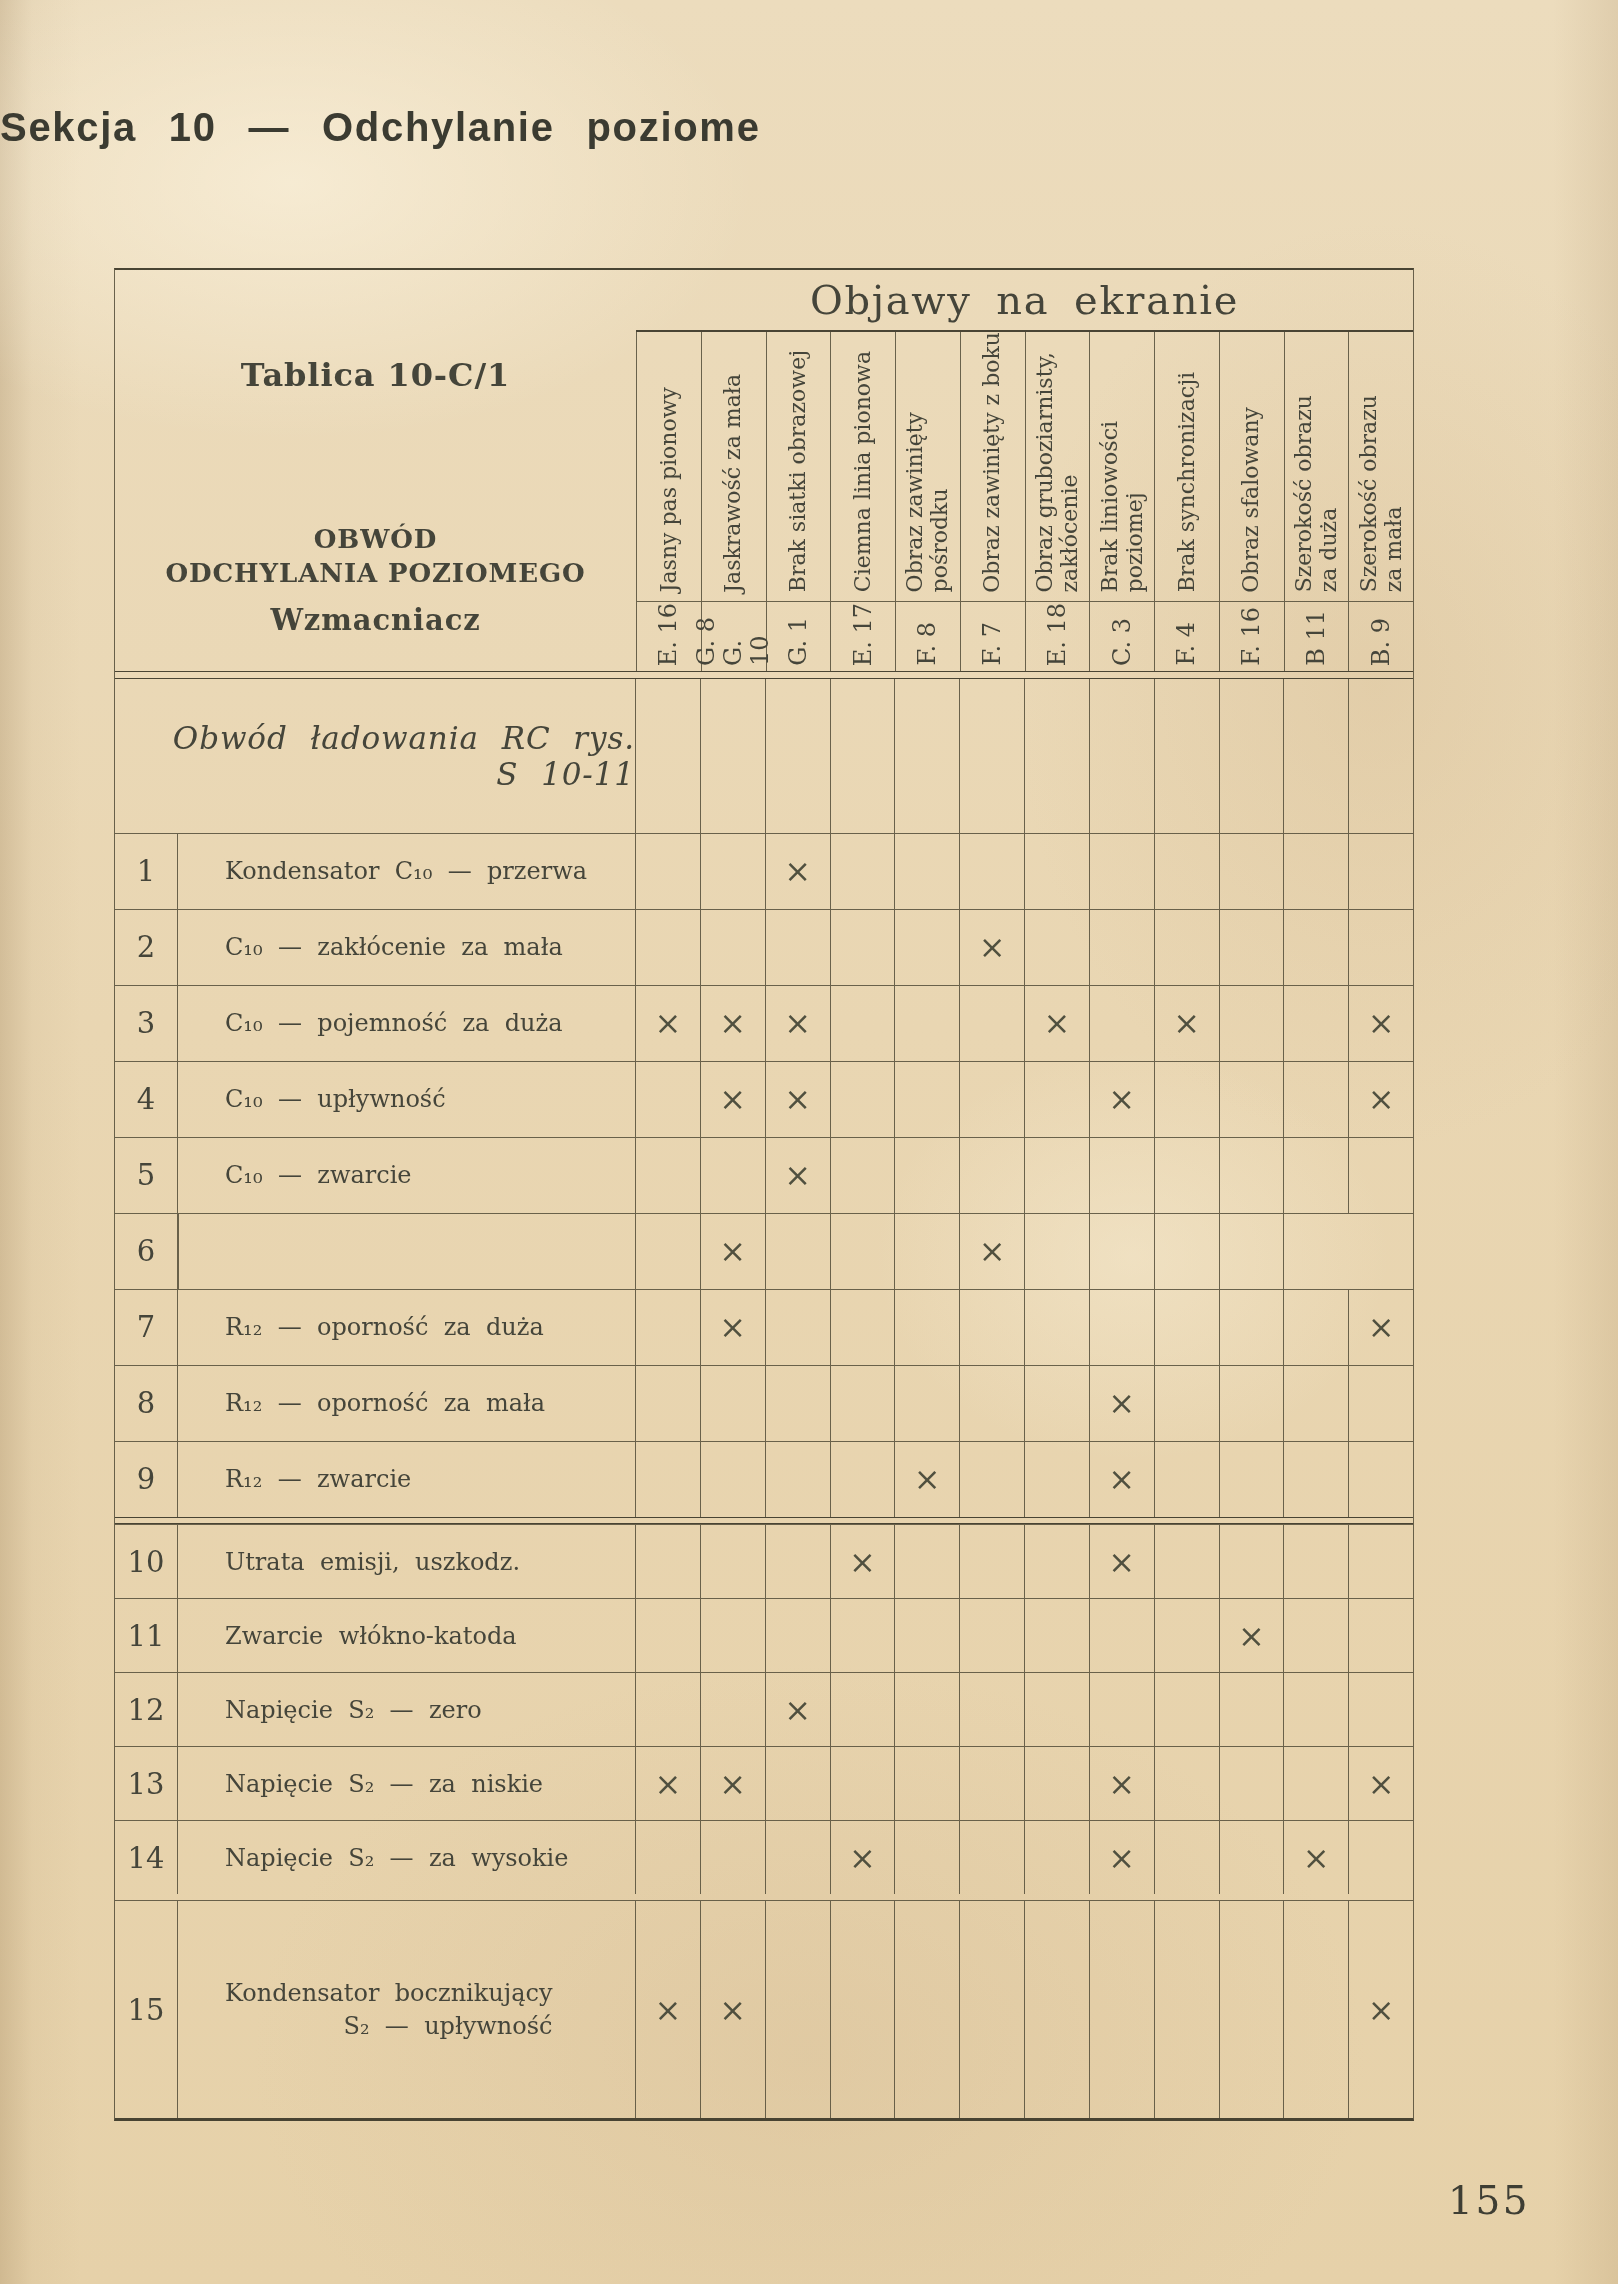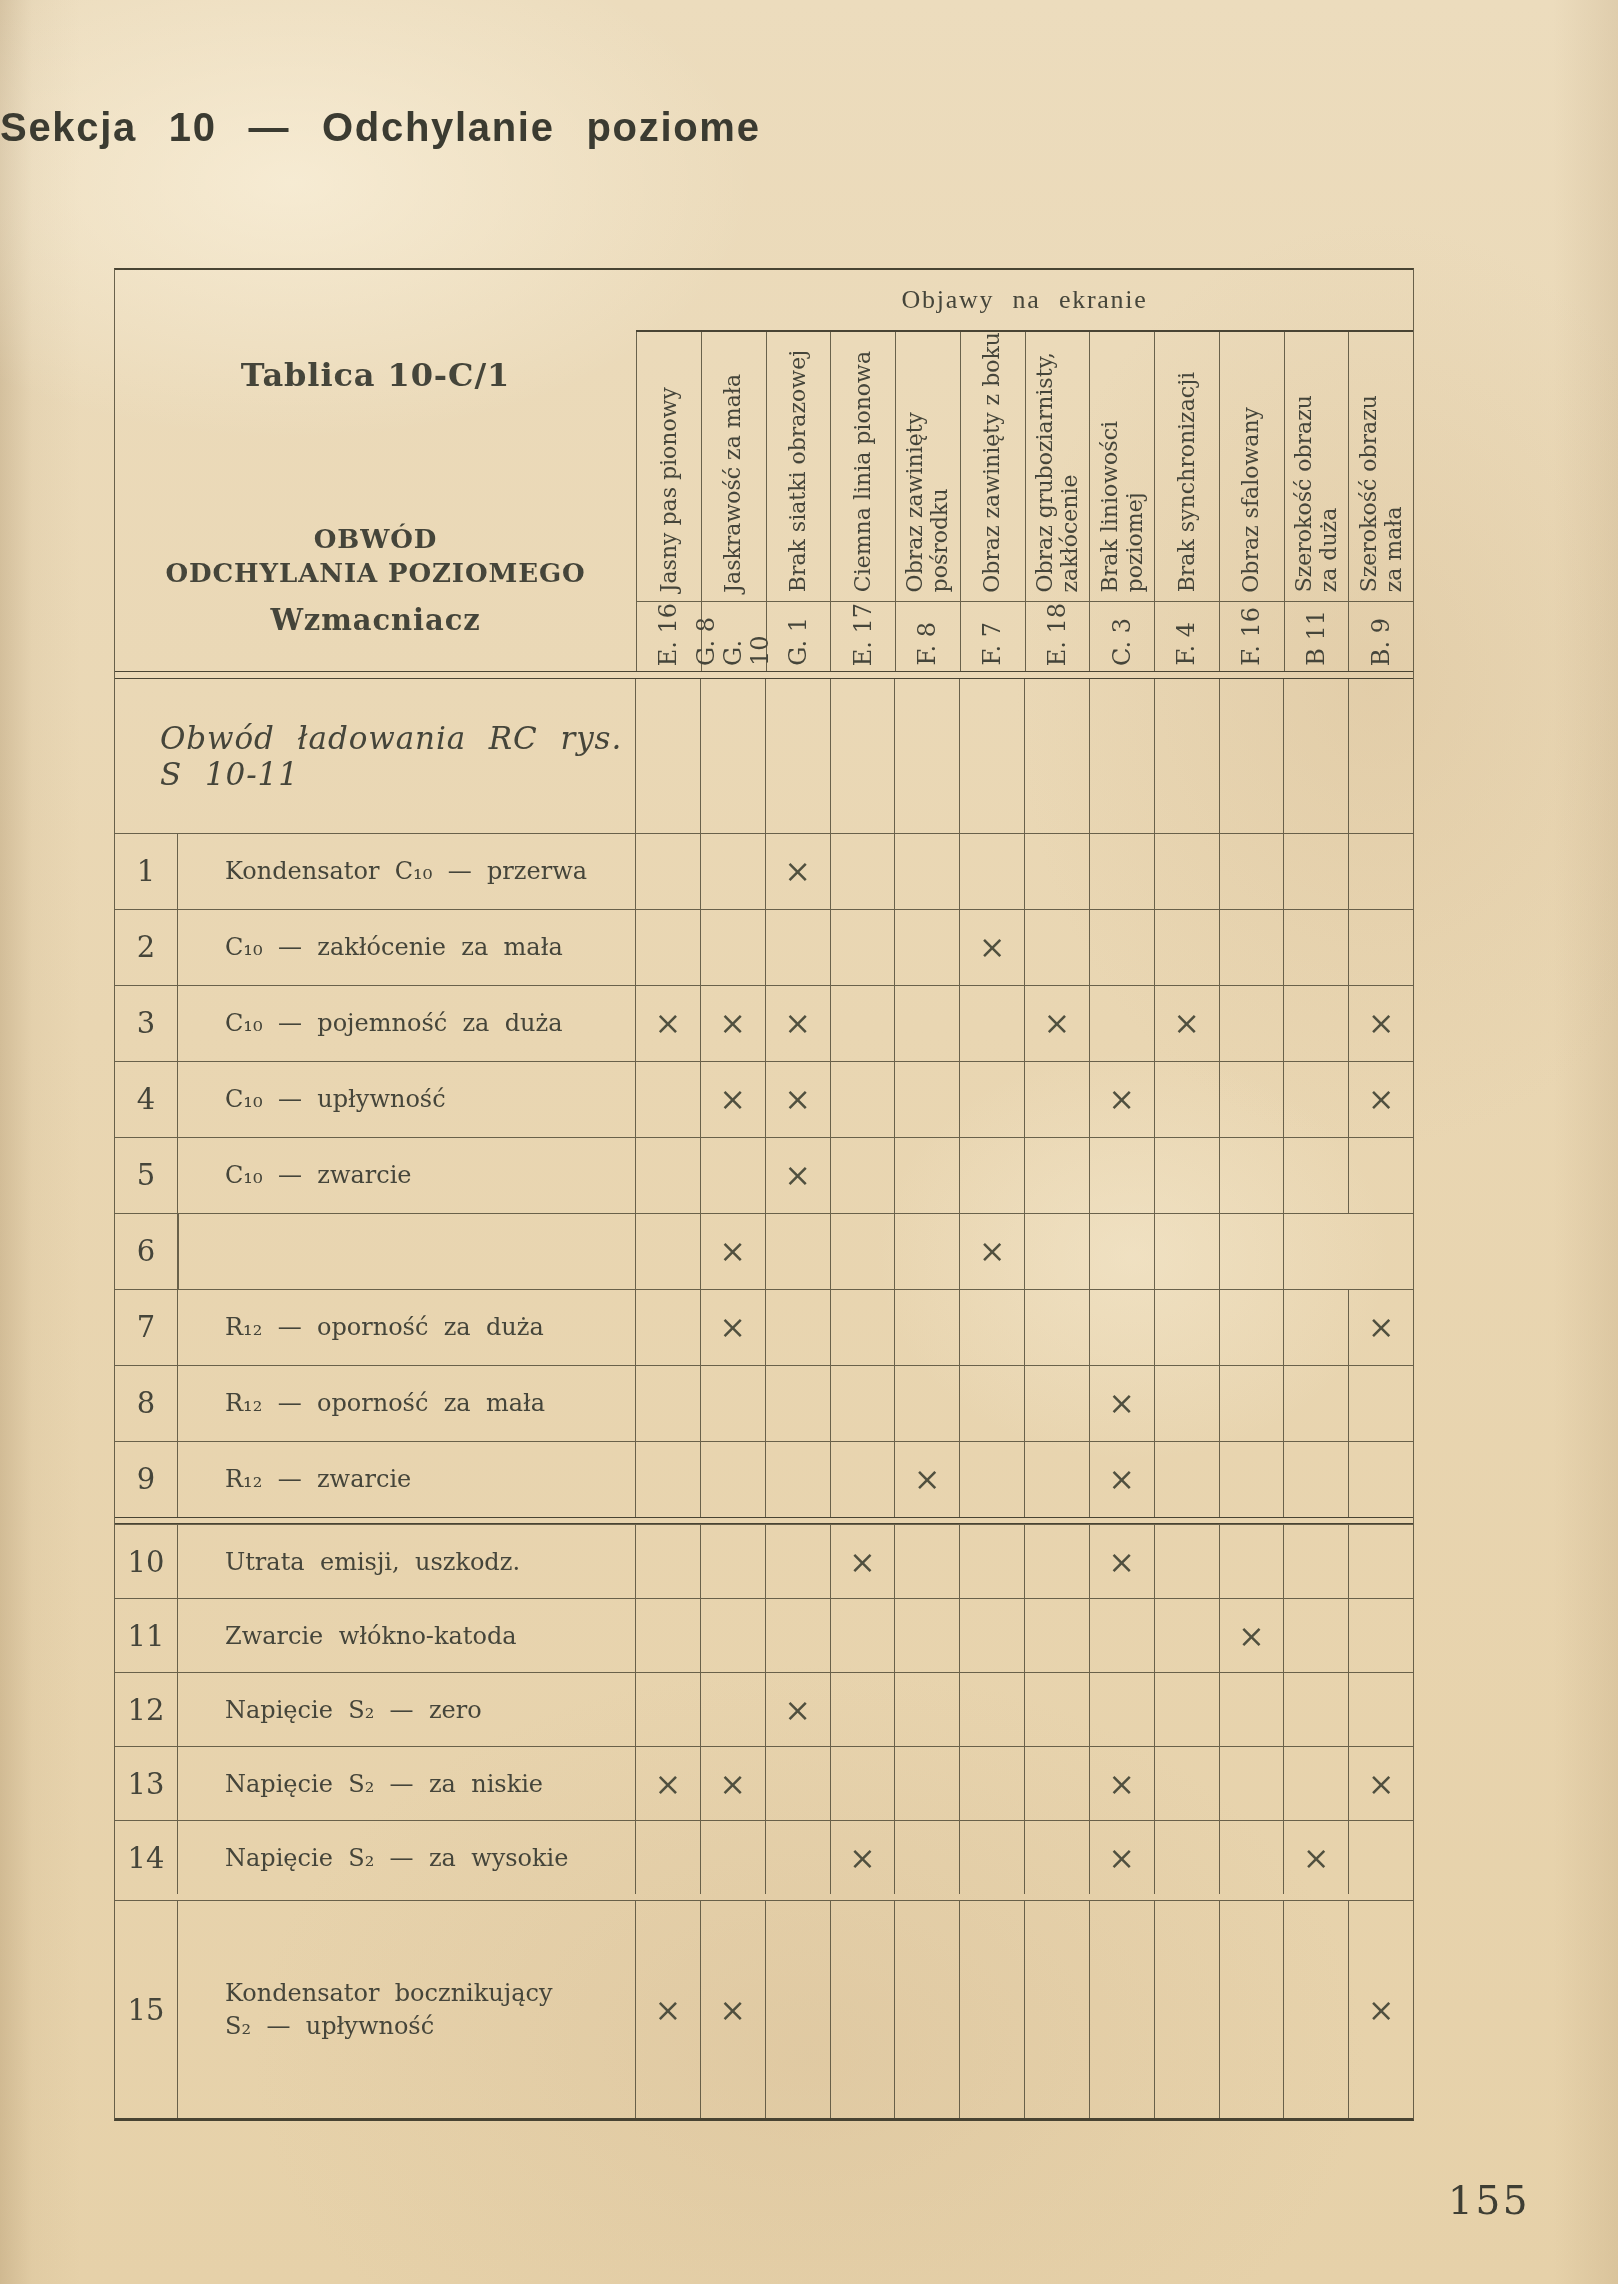--- a/index.html
+++ b/index.html
@@ -34,33 +34,33 @@
     border-right:1.7px solid var(--line);
     display:flex;flex-direction:column;
   }
   
   .hdr{position:relative;height:401px;flex:0 0 auto;}
   .corner{position:absolute;left:0;top:0;width:521px;height:100%;}
   .corner-title{position:absolute;top:86px;left:0;width:100%;text-align:center;font-weight:bold;font-size:32px;letter-spacing:0.9px;}
   .corner-circ{position:absolute;top:253px;left:0;width:100%;text-align:center;font-weight:bold;font-size:26px;line-height:1.3;letter-spacing:0.9px;white-space:pre-line;}
   .corner-amp{position:absolute;top:333px;left:0;width:100%;text-align:center;font-weight:bold;font-size:29px;letter-spacing:0.9px;}
   .colshdr{position:absolute;left:521px;top:0;right:0;height:100%;display:flex;flex-direction:column;}
-  .objawy{height:125px;border-bottom:2.6px solid var(--heavy);display:flex;align-items:center;justify-content:center;font-size:26px;letter-spacing:1.7px;word-spacing:10.3px;font-family:Liberation Serif, serif;}
+  .objawy{height:125px;border-bottom:2.6px solid var(--heavy);display:flex;align-items:center;justify-content:center;font-size:40px;letter-spacing:1.7px;word-spacing:10.3px;}
   .symgrid{flex:1;display:grid;grid-template-columns:repeat(12,1fr);}
   .sym-col{border-left:1.7px solid var(--line);display:flex;flex-direction:column;min-width:0;}
   .sym-label{flex:1;display:flex;justify-content:center;align-items:flex-end;padding-bottom:8.6px;overflow:hidden;}
   .sym-code{height:70px;border-top:1.7px solid var(--line);display:flex;justify-content:center;align-items:flex-end;padding-bottom:5.1px;}
   .vert{writing-mode:vertical-rl;transform:rotate(180deg);white-space:pre-line;line-height:1.12;}
   .sym-label .vert{font-size:22px;}
   .sym-code .vert{font-size:24px;}
   
   .dline{height:7.7px;flex:0 0 auto;border-top:1.7px solid var(--heavy);border-bottom:1.7px solid var(--heavy);}
   
   .tbody{flex:1;display:flex;flex-direction:column;min-height:0;}
-  .band{display:grid;grid-template-columns:63px 457px repeat(12,1fr);flex:0 0 auto;}
+  .band{display:grid;grid-template-columns:63px 457px repeat(12,1fr);flex:0 0 auto;text-align:right;}
   .heading-band{height:154px;}
   .heading-band.s2{height:136px;}
   .heading-cell{grid-column:1 / 3;display:flex;align-items:center;padding-left:45px;font-style:italic;font-size:31px;word-spacing:12px;letter-spacing:0.9px;}
   .row-band{height:76px;border-top:1.7px solid var(--line);}
   .row-band.s2{height:74px;}
   .row-band.tall{height:auto;flex:1;margin-top:6px;}
   .cell-num{border-right:1.7px solid var(--line);display:flex;align-items:center;justify-content:center;font-size:29px;}
   .cell-label{display:flex;align-items:center;padding-left:47px;font-size:24px;word-spacing:7.7px;white-space:pre-line;line-height:1.35;}
   .gcol{border-left:1.7px solid var(--line);display:flex;align-items:center;justify-content:center;font-size:32px;color:#50503f;min-width:0;}
   .pageno{position:absolute;left:1448px;top:2178px;font-size:39px;letter-spacing:2.6px;color:#3e3e34;}

